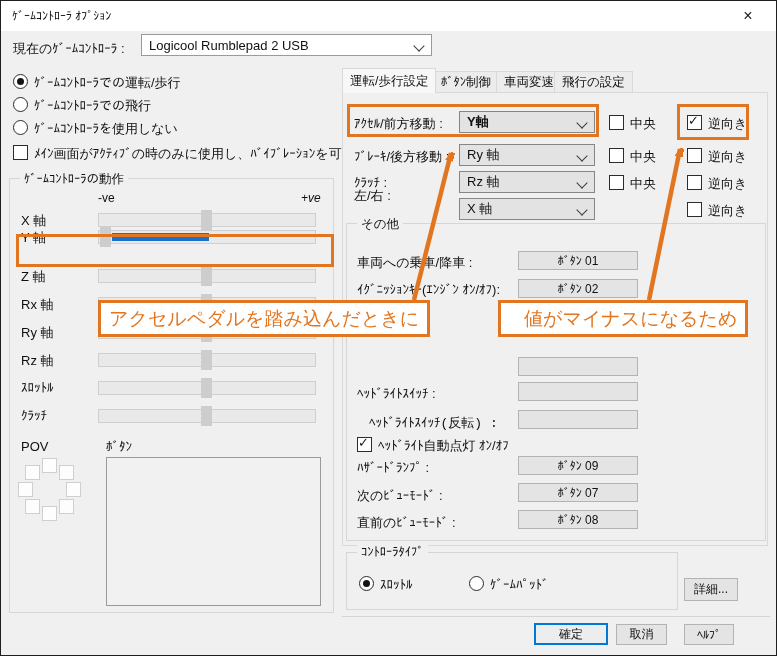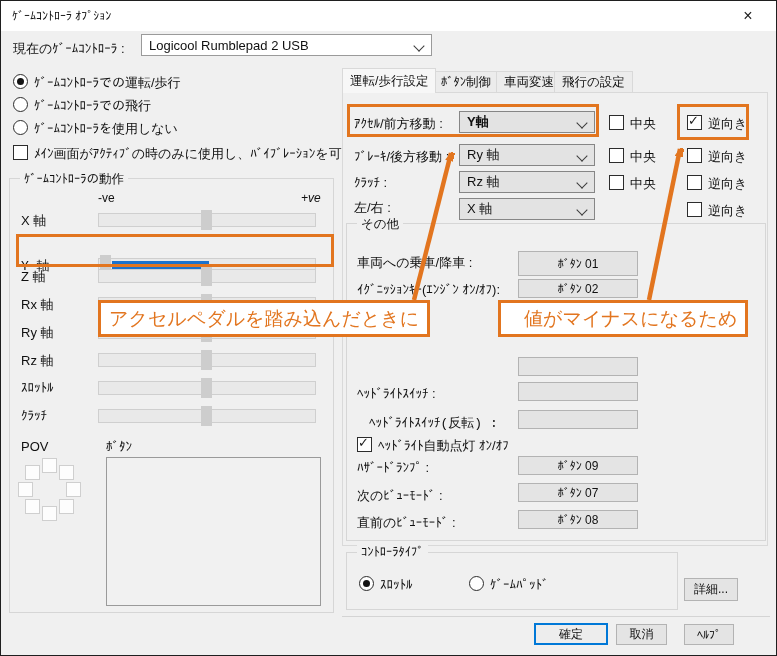--- a/index.html
+++ b/index.html
@@ -93,21 +93,21 @@
   </div>
   <div class="abs small" style="left:97px;top:190px;">-ve</div>
   <div class="abs small" style="left:300px;top:190px;font-style:italic;">+ve</div>
 
   <div class="abs axis-row" style="top:207px;">
     <span class="axis-label">X 軸</span>
     <div class="track">
         <div class="thumb center"></div>
       </div>
   </div>
-  <div class="abs axis-row" style="top:252px;font-family:Liberation Mono, monospace;">
+  <div class="abs axis-row" style="top:224px;">
     <span class="axis-label">Y 軸</span>
     <div class="track">
       <div class="yfill" id="y-fill" style="width: 45%;"></div>
       <div class="thumb left"></div>
     </div>
   </div>
   <div class="abs axis-row" style="top:263px;">
     <span class="axis-label">Z 軸</span>
     <div class="track">
         <div class="thumb center"></div>
@@ -201,34 +201,34 @@
     <span class="val">Rz 軸</span>
     <span class="chev"></span>
   </div>
   <div class="abs" style="left:608px;top:174px;">
     <span class="cb-box"></span><span class="lbl">中央</span>
   </div>
   <div class="abs" style="left:686px;top:174px;">
     <span class="cb-box"></span><span class="lbl">逆向き</span>
   </div>
 
-  <div class="abs rowlabel" style="left:353px;top:198px;">左/右 :</div>
+  <div class="abs rowlabel" style="left:353px;top:186px;">左/右 :</div>
   <div class="abs combo" style="left:458px;top:197px;width:103px;">
     <span class="val">X 軸</span>
     <span class="chev"></span>
   </div>
   <div class="abs" style="left:686px;top:201px;">
     <span class="cb-box"></span><span class="lbl">逆向き</span>
   </div>
 
   <div class="abs groupbox" style="left:345px;top:222px;width:418px;height:316px;">
     <span class="group-title">その他</span>
   </div>
   <div class="abs rowlabel" style="left:356px;top:253px;">車両への乗車/降車 :</div>
-  <div class="abs winbtn" style="left:517px;top:250px;width:120px;height:25px;">
+  <div class="abs winbtn" style="left:517px;top:250px;width:120px;height:19px;">
       <span>ﾎﾞﾀﾝ 01</span>
     </div>
   <div class="abs rowlabel" style="left:356px;top:281px;">ｲｸﾞﾆｯｼｮﾝｷｰ(ｴﾝｼﾞﾝ ｵﾝ/ｵﾌ):</div>
   <div class="abs winbtn" style="left:517px;top:278px;width:120px;height:19px;">
       <span>ﾎﾞﾀﾝ 02</span>
     </div>
   <div class="abs winbtn" style="left:517px;top:356px;width:120px;height:19px;">
       <span></span>
     </div>
   <div class="abs rowlabel" style="left:356px;top:385px;">ﾍｯﾄﾞﾗｲﾄｽｲｯﾁ :</div>

